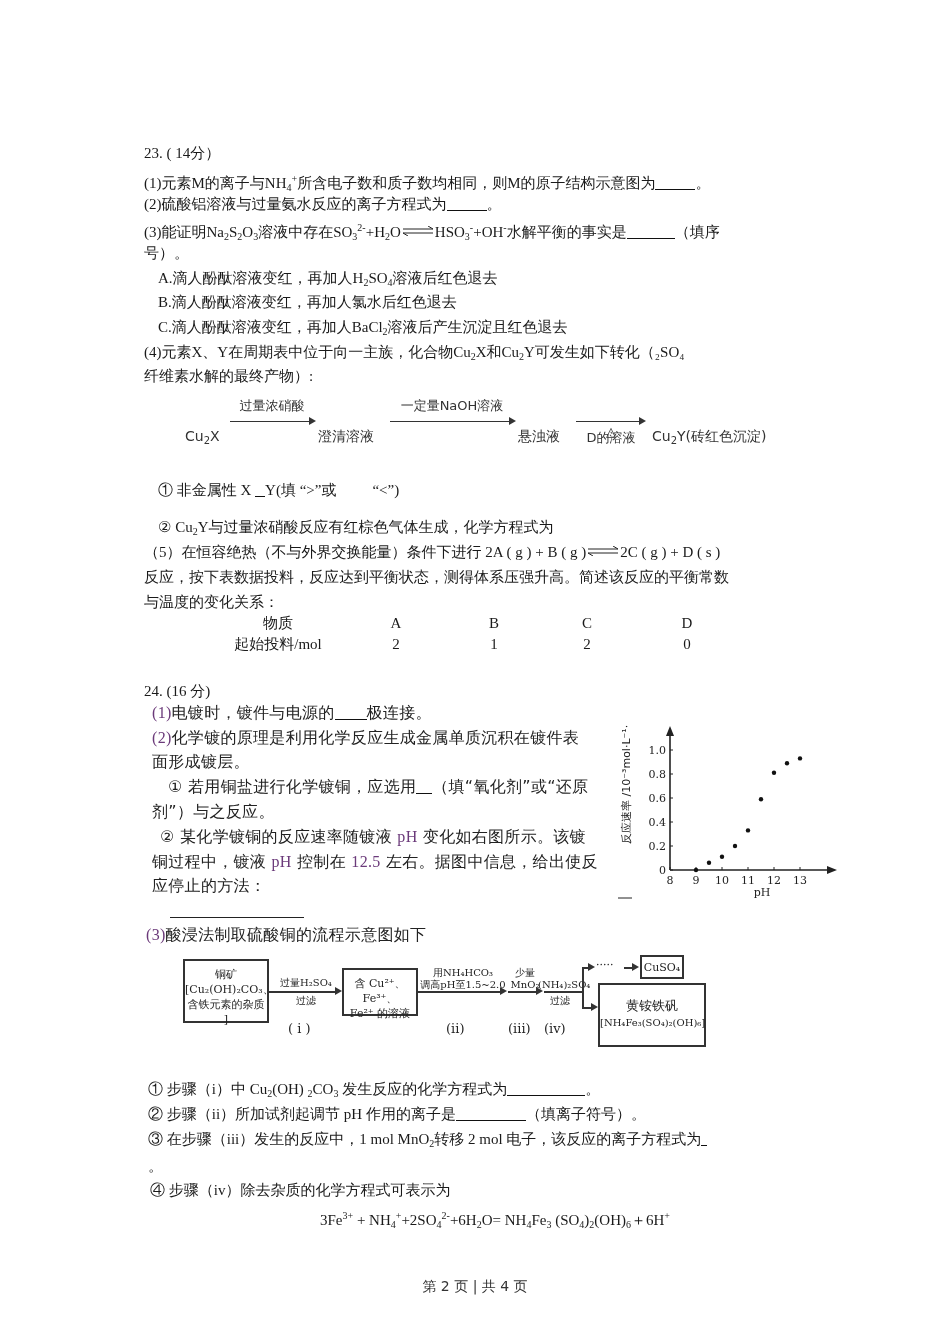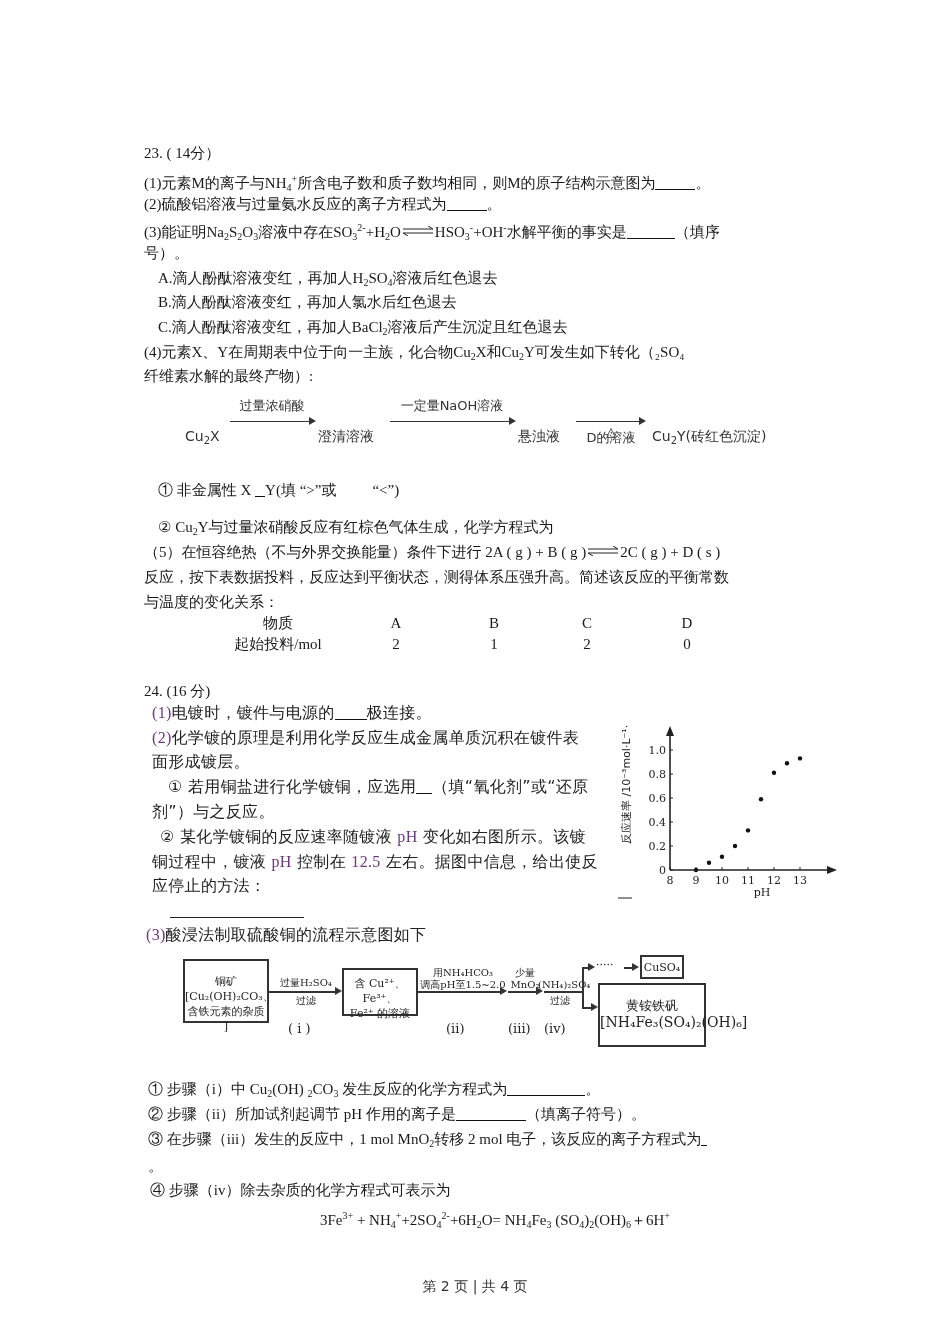--- a/index.html
+++ b/index.html
@@ -189,21 +189,21 @@
         <circle cx="156" cy="48.8" r="2.2"></circle>
         <circle cx="169" cy="39.2" r="2.2"></circle>
         <circle cx="182" cy="34.39999999999999" r="2.2"></circle>
       </g>
     <text id="xlabel" x="144" y="172" font-family="DejaVu Serif, serif" font-size="11" fill="#222" text-anchor="middle">pH</text>
     <line x1="0" y1="174" x2="14" y2="174" stroke="#222" stroke-width="1"></line>
   </svg>
 </div>
 
 <div class="flow2">
-  <div class="fbox" style="left:5px;top:4px;width:86px;height:64px;padding-top:13px;">
+  <div class="fbox" style="left:5px;top:4px;width:86px;height:64px;padding-top:6px;">
     <div>铜矿</div>
     <div>[Cu₂(OH)₂CO₃、</div>
     <div>含铁元素的杂质 ]</div>
   </div>
   <div class="fsm" style="left:93px;top:22px;width:70px;">过量H₂SO₄</div>
   <div class="line" style="left:91px;top:36px;width:66px;height:1.5px;"></div>
   <div class="arr" style="left:157px;top:32px;"></div>
   <div class="fsm" style="left:93px;top:40px;width:70px;">过滤</div>
   <div class="fstep" style="left:110px;top:66px;">( i )</div>
 
@@ -231,21 +231,21 @@
   <div class="line" style="left:404px;top:12px;width:8px;height:1.5px;"></div>
   <div class="arr" style="left:410px;top:8px;"></div>
   <div class="fsm" style="left:418px;top:5px;font-size:11px;">·····</div>
   <div class="line" style="left:446px;top:12px;width:8px;height:1.5px;"></div>
   <div class="arr" style="left:454px;top:8px;"></div>
   <div class="fbox" style="left:462px;top:0px;width:44px;height:24px;padding-top:3px;">CuSO₄</div>
   <div class="line" style="left:404px;top:52px;width:10px;height:1.5px;"></div>
   <div class="arr" style="left:413px;top:48px;"></div>
   <div class="fbox" style="left:420px;top:28px;width:108px;height:64px;padding-top:12px;font-size:11px;">
     <div style="font-size:13px;line-height:18px;">黄铵铁矾</div>
-    <div style="font-size:14px;">[NH₄Fe₃(SO₄)₂(OH)₆]</div>
+    <div style="font-size:10px;">[NH₄Fe₃(SO₄)₂(OH)₆]</div>
   </div>
 </div>
 
 <div class="abs" style="left:148px;top:1079px;">
   <span>① 步骤（i）中 Cu</span><span class="sub">2</span><span>(OH) </span><span class="sub">2</span><span>CO</span><span class="sub">3</span><span> 发生反应的化学方程式为</span><span class="blank" style="width:78px"></span><span>。</span>
 </div>
 <div class="abs" style="left:148px;top:1104px;">
   <span>② 步骤（ii）所加试剂起调节 pH 作用的离子是</span><span class="blank" style="width:70px"></span><span>（填离子符号）。</span>
 </div>
 <div class="abs" style="left:148px;top:1129px;">

